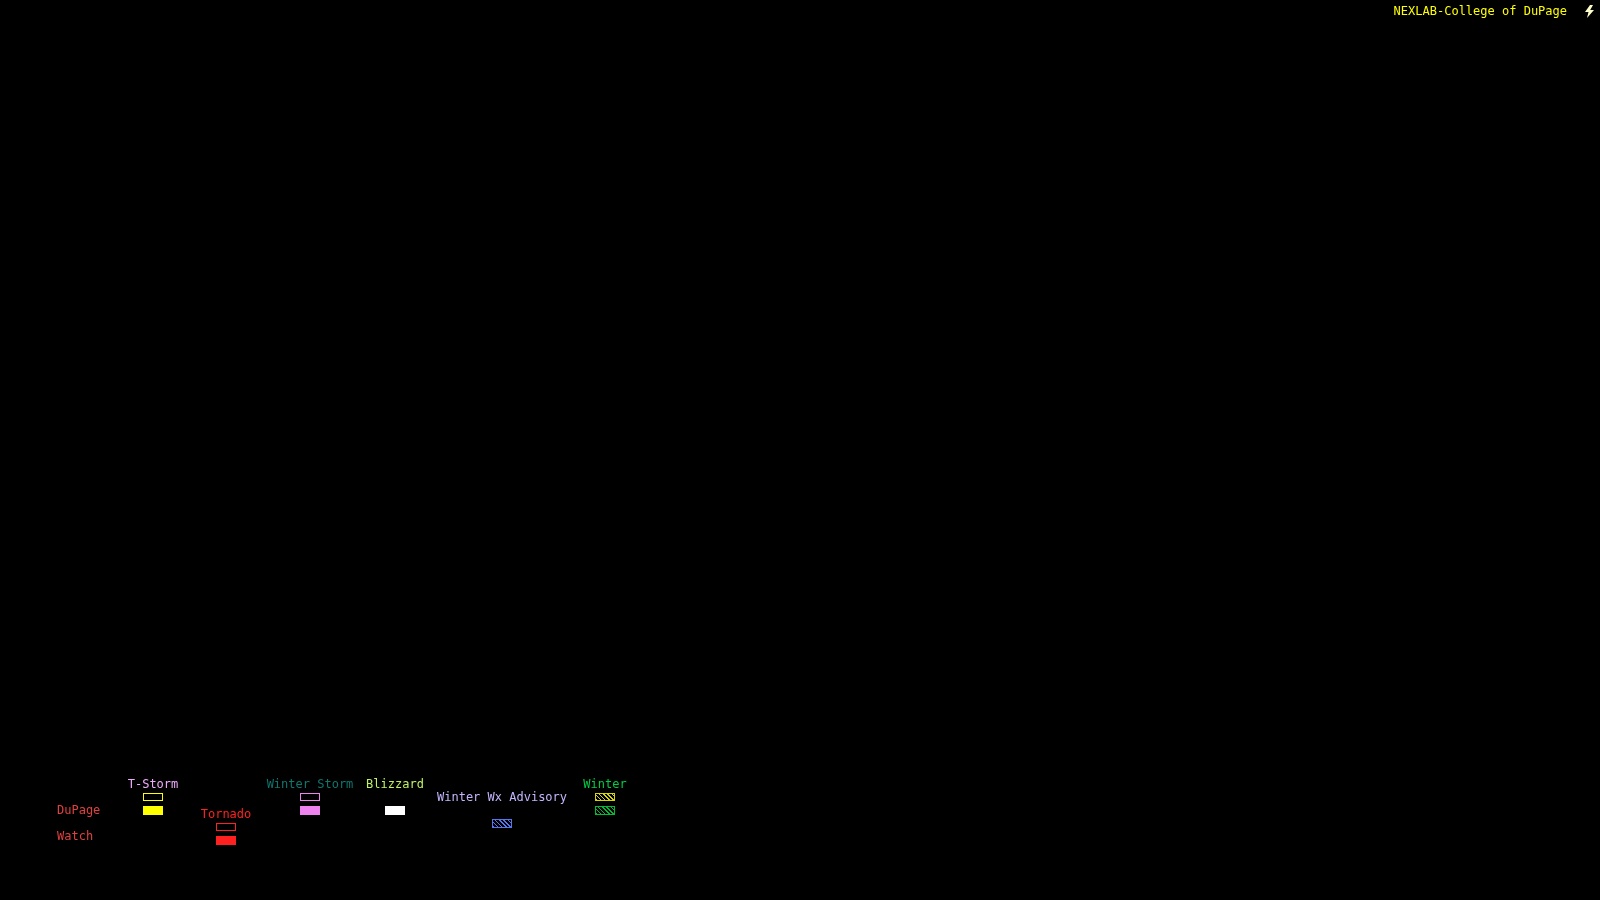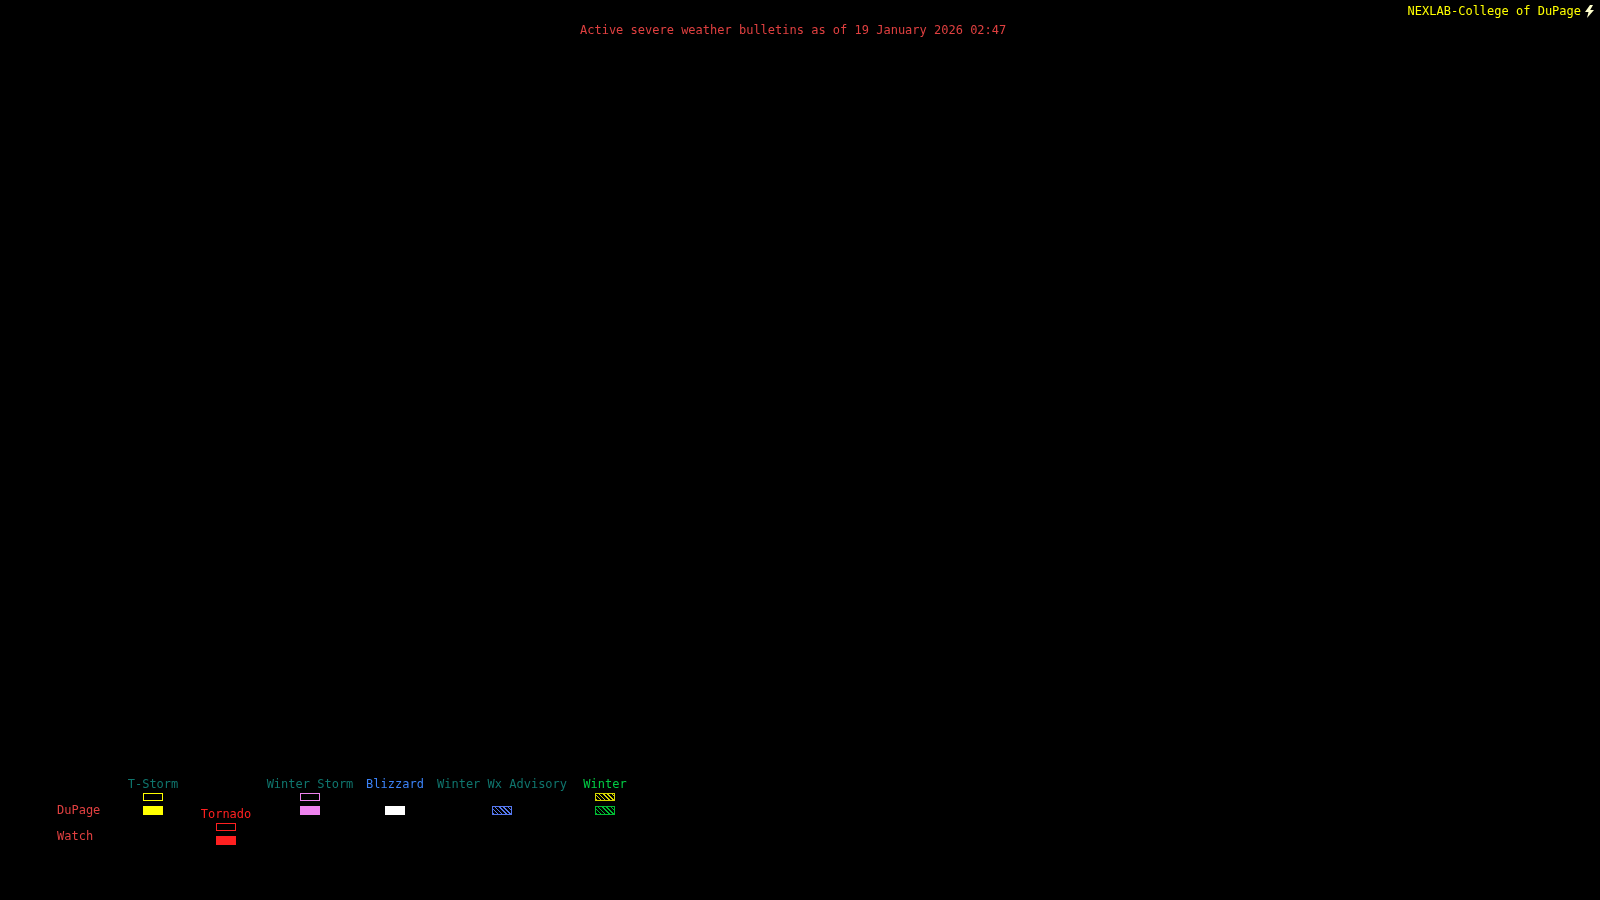--- a/index.html
+++ b/index.html
@@ -23,21 +23,21 @@
     font-size: 12px;
     white-space: nowrap;
   }
   .branding {
     position: absolute;
     top: 4px;
     right: 5px;
     font-size: 12px;
     display: flex;
     align-items: center;
-    gap: 3px;
+    gap: 17px;
     white-space: nowrap;
     padding-left: 16px;
   }
   .branding .glyph { display: inline-flex; align-items: center; }
   .legend {
     position: absolute;
     left: 0;
     top: 778px;
     width: 100%;
     height: 50px;
@@ -67,62 +67,61 @@
   .swatch.warning {
     margin-top: 5px;
     height: 9px;
   }
 </style>
 </head>
 <body>
 
 <div class="screen">
 
-  <div class="title" style="color: rgb(224, 64, 64);">Active severe weather bulletins as of 19 January 2026 02:47</div>
 
   <div class="branding" style="color: rgb(255, 255, 0);">
     <span>NEXLAB-College of DuPage</span>
     <span class="glyph">
       <svg width="11" height="13" viewBox="0 0 11 13" xmlns="http://www.w3.org/2000/svg">
         <path d="M6 0 L1 7 H4.5 L3 13 L10 5 H6.2 L9 0 Z" fill="#ffffcc"></path>
       </svg>
     </span>
   </div>
 
   <div class="legend">
 
     <div class="row-label watch-label" style="color: rgb(224, 64, 64);">Watch</div>
     <div class="row-label warning-label" style="color: rgb(224, 64, 64);">DuPage</div>
 
     <div class="col" style="left:88px">
-      <div class="col-label" style="color: #0f766e;">T-Storm</div>
+      <div class="col-label" style="color: #f0abfc;">T-Storm</div>
       <div class="swatch watch" style="border: 1px solid rgb(255, 255, 0);"></div>
       <div class="swatch warning" style="background: rgb(255, 255, 0);"></div>
     </div>
 
     <div class="col" style="left:161px">
       <div class="col-label" style="color: rgb(255, 32, 32); margin-top: 30px;">Tornado</div>
       <div class="swatch watch" style="border: 1px solid rgb(255, 32, 32);"></div>
       <div class="swatch warning" style="background: rgb(255, 32, 32);"></div>
     </div>
 
     <div class="col" style="left:245px">
       <div class="col-label" style="color: #0f766e;">Winter Storm</div>
       <div class="swatch watch" style="border: 1px solid rgb(238, 130, 238);"></div>
       <div class="swatch warning" style="background: rgb(238, 130, 238);"></div>
     </div>
 
     <div class="col" style="left:330px">
-      <div class="col-label" style="color: #3b82f6;">Blizzard</div>
+      <div class="col-label" style="color: #bef264;">Blizzard</div>
       <div class="swatch watch" style="visibility: hidden;"></div>
       <div class="swatch warning" style="background: rgb(255, 255, 255);"></div>
     </div>
 
     <div class="col" style="left:437px">
-      <div class="col-label" style="color: #0f766e;">Winter Wx Advisory</div>
+      <div class="col-label" style="color: #c4b5fd; margin-top: 13px;">Winter Wx Advisory</div>
       <div class="swatch watch" style="visibility: hidden;"></div>
       <div class="swatch warning" style="border: 1px solid rgb(85, 119, 238); background-image: repeating-linear-gradient(45deg, rgb(85, 119, 238) 0px, rgb(85, 119, 238) 1px, transparent 1px, transparent 3px);"></div>
     </div>
 
     <div class="col" style="left:540px">
       <div class="col-label" style="color: rgb(0, 204, 68);">Winter</div>
       <div class="swatch watch" style="border: 1px solid rgb(214, 214, 0); background-image: repeating-linear-gradient(45deg, rgb(214, 214, 0) 0px, rgb(214, 214, 0) 1px, transparent 1px, transparent 3px);"></div>
       <div class="swatch warning" style="border: 1px solid rgb(0, 187, 51); background-image: repeating-linear-gradient(45deg, rgb(0, 187, 51) 0px, rgb(0, 187, 51) 1px, transparent 1px, transparent 3px);"></div>
     </div>
 

